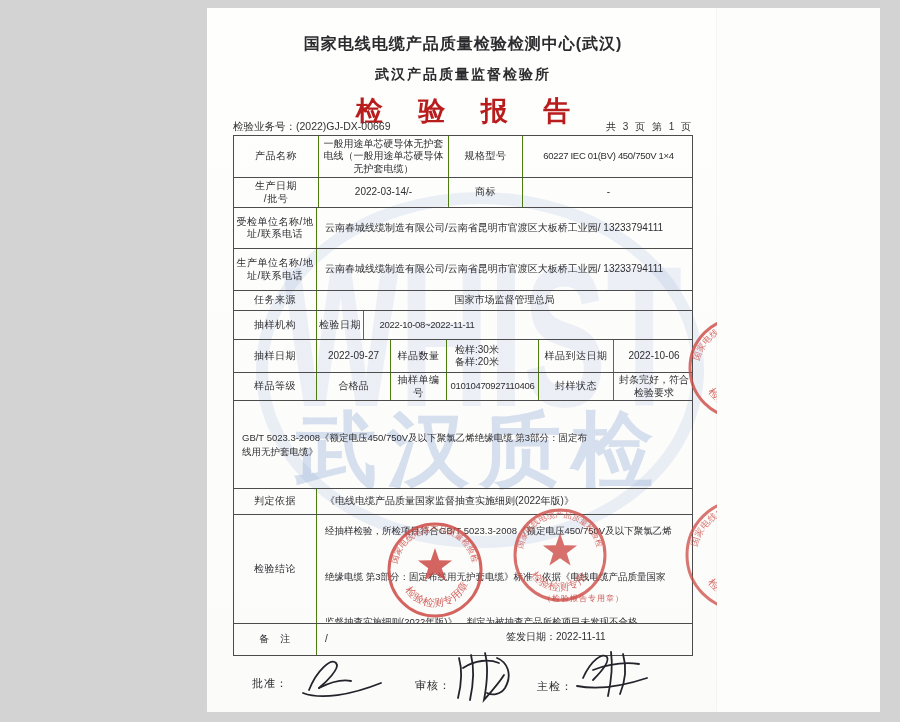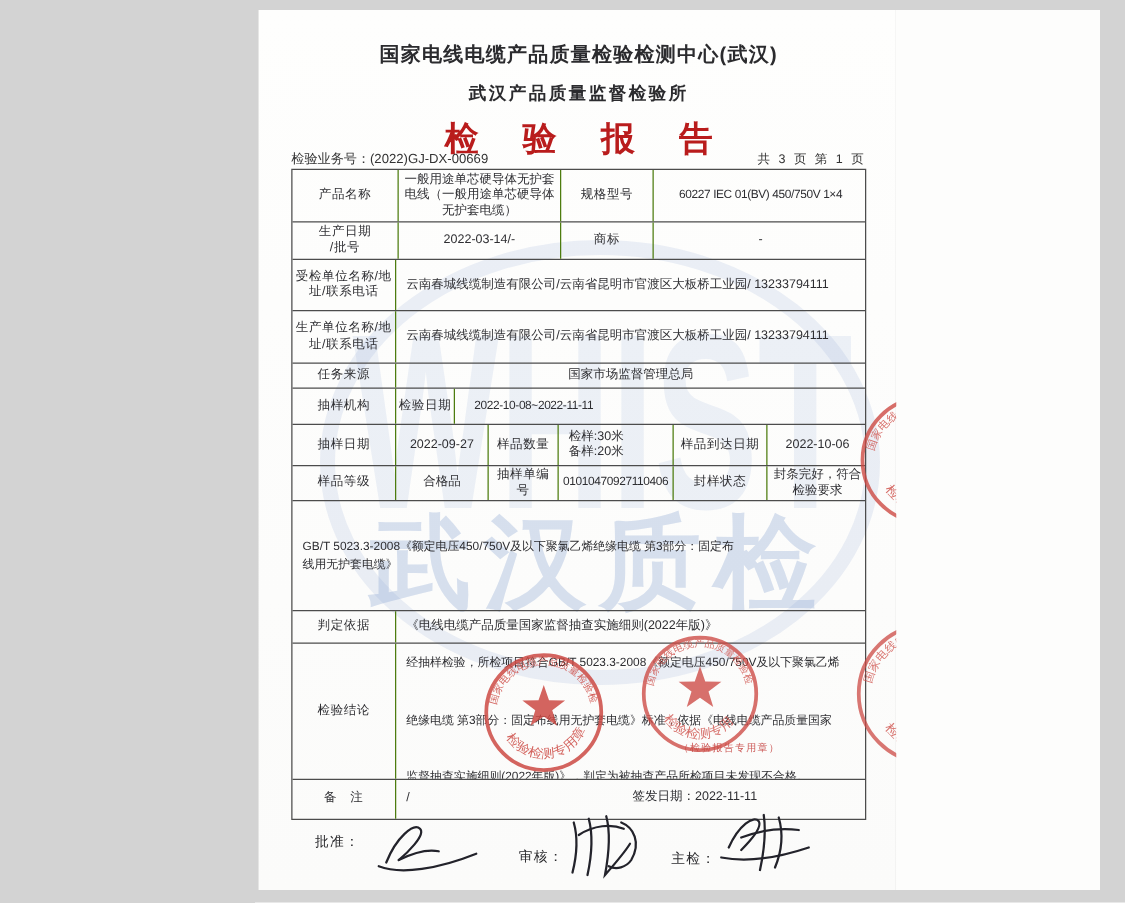--- a/index.html
+++ b/index.html
@@ -241,21 +241,21 @@
     <div class="tr h-r12">
       <div class="td lbl w83">备　注</div>
       <div class="td wfill left">/</div>
     </div>
   </div>
 
   <div class="seal-note">（检验报告专用章）</div>
   <div class="issue-date">签发日期：2022-11-11</div>
 
   <div class="signrow">
-    <span class="sig-label" style="left:45px;top:28px;">批准：</span>
+    <span class="sig-label" style="left:45px;top:38px;">批准：</span>
     <svg class="sig" style="left:88px;top:12px;" width="95" height="56" viewBox="0 0 95 56">
       <g fill="none" stroke="#23232b" stroke-width="1.8" stroke-linecap="round">
         <path d="M14,40 C22,20 36,8 41,13 C46,18 30,33 24,38"></path>
         <path d="M24,38 C34,33 46,29 56,31"></path>
         <path d="M8,43 C26,50 56,45 86,33"></path>
       </g>
     </svg>
     <span class="sig-label" style="left:208px;top:40px;">审核：</span>
     <svg class="sig" style="left:240px;top:8px;" width="85" height="62" viewBox="0 0 85 62">
       <g fill="none" stroke="#23232b" stroke-width="1.8" stroke-linecap="round">

